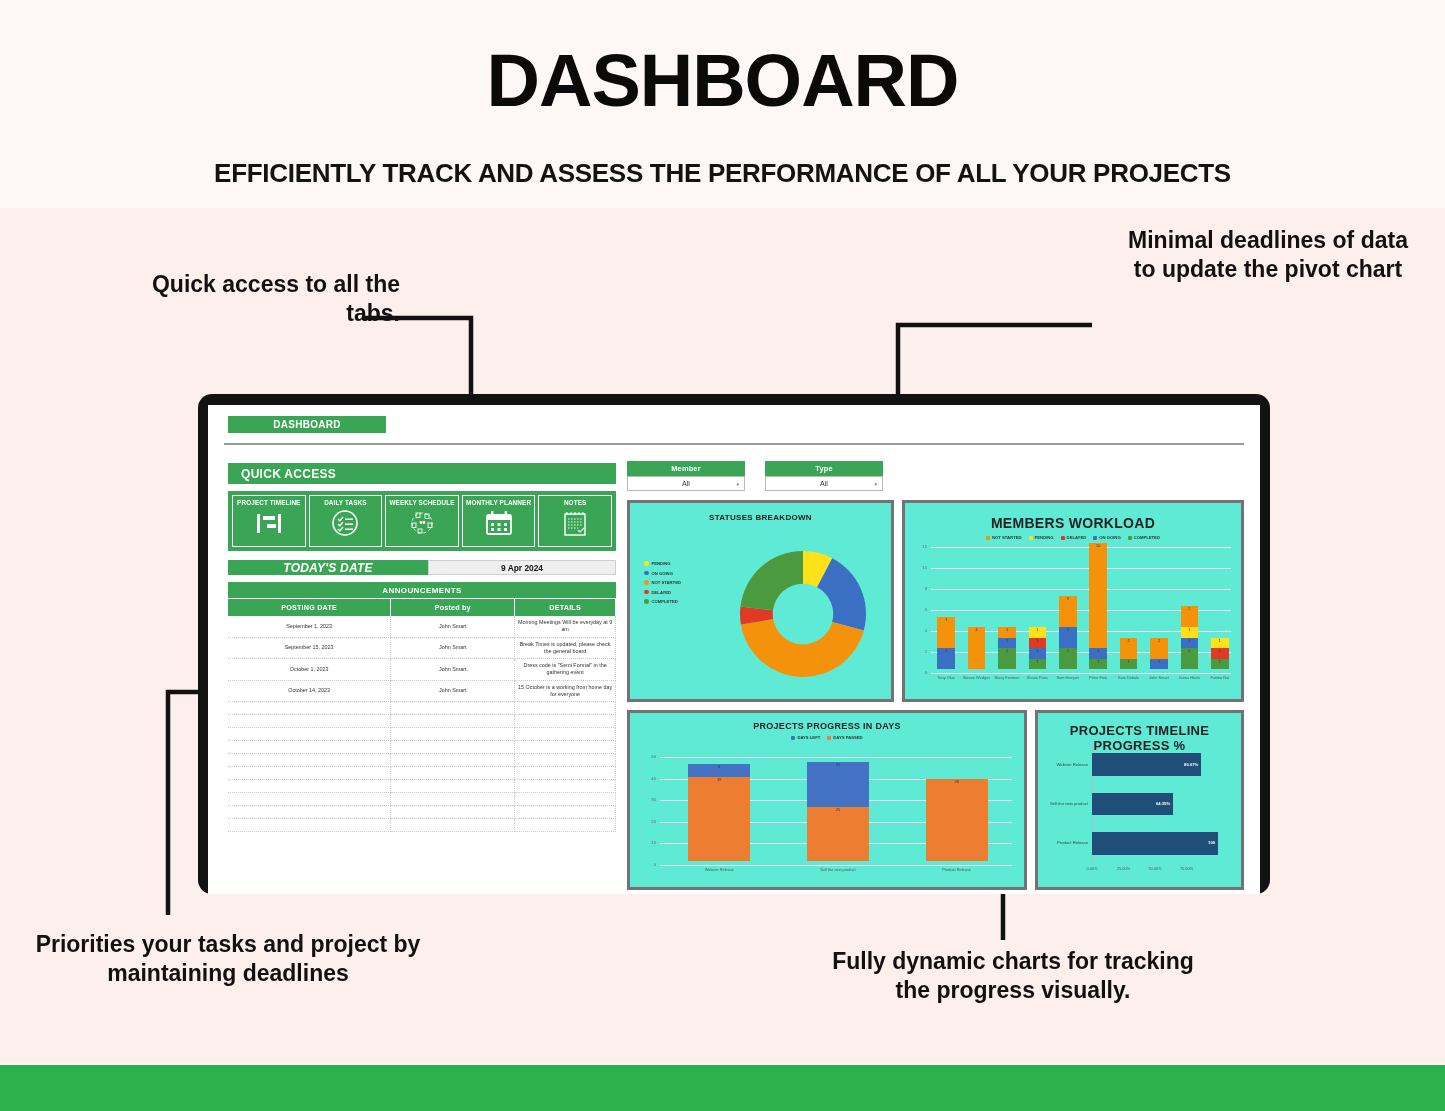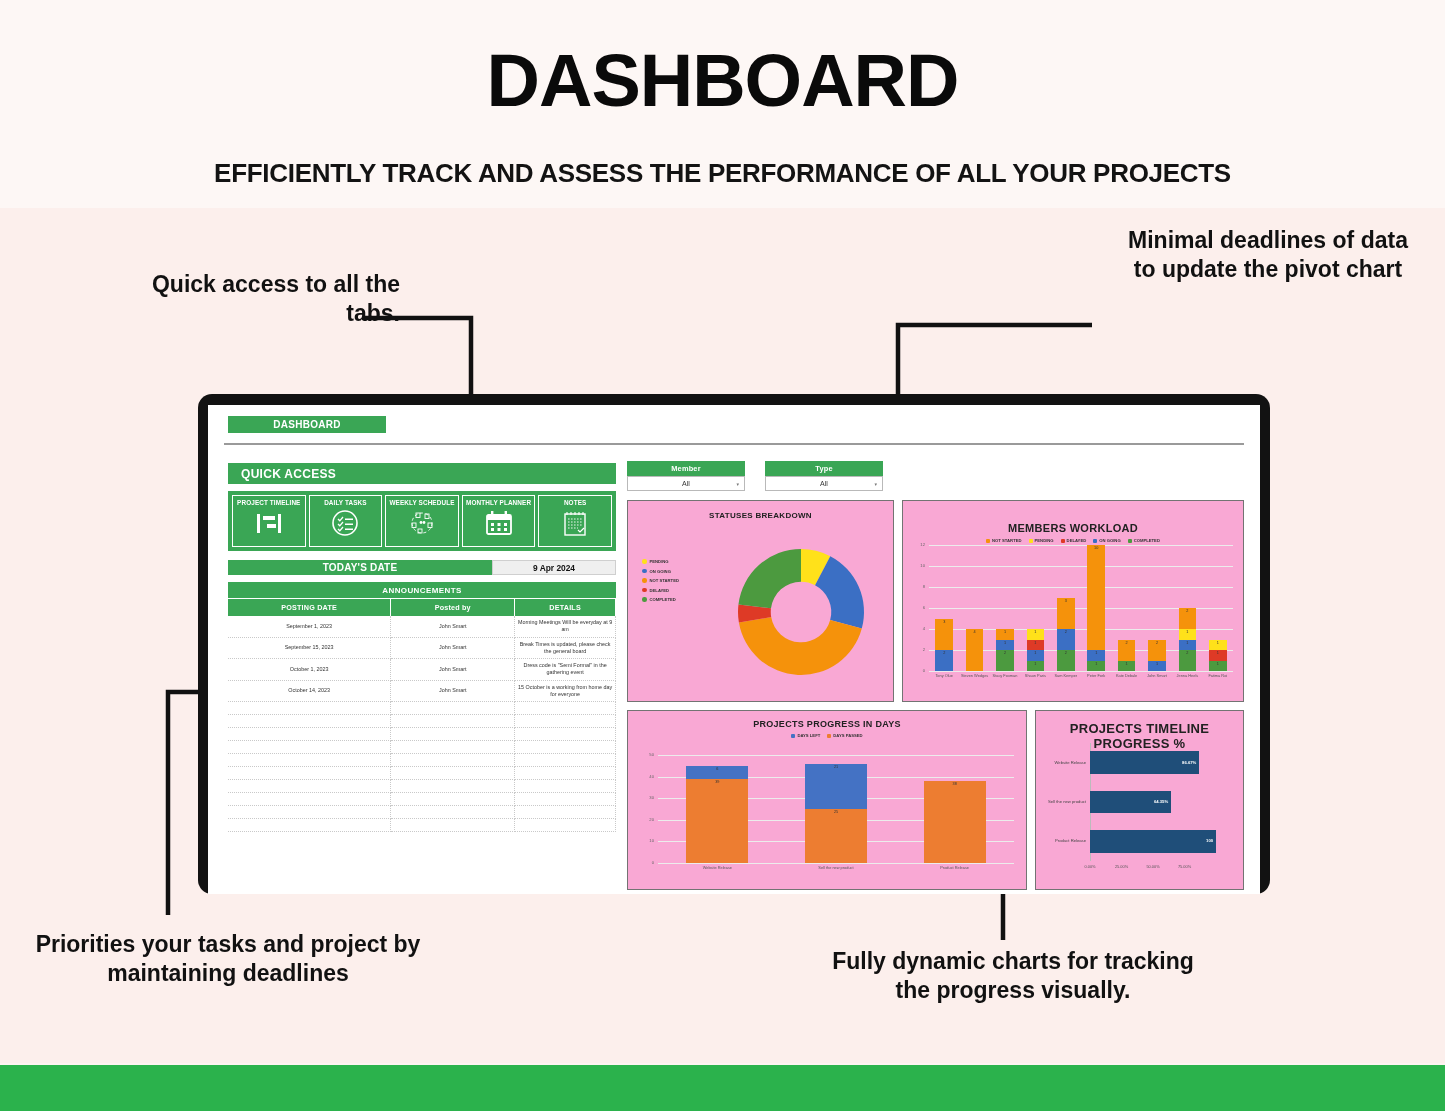--- a/index.html
+++ b/index.html
@@ -72,22 +72,22 @@
     background:#3aa655; padding:4px; display:flex; gap:3px;
   }
   .qa-tile {
     flex:1; border:1.2px solid #fff; display:flex; flex-direction:column;
     align-items:center; justify-content:flex-start; padding-top:3px; gap:1px;
   }
   .qa-tile .lbl { color:#fff; font-size:6.4px; font-weight:700; letter-spacing:.1px; white-space:nowrap; }
   .qa-tile svg { display:block; }
 
   .date-row { position:absolute; left:20px; top:155px; width:388px; height:15px; display:flex; }
-  .date-lbl { width:264px; background:#3aa655; color:#fff; font-size:10px; font-weight:700;
-              display:flex; align-items:center; justify-content:center; letter-spacing:.2px; }
+  .date-lbl { width:200px; background:#3aa655; color:#fff; font-size:12px; font-weight:700;
+              display:flex; align-items:center; justify-content:center; letter-spacing:.2px;font-style:italic; }
   .date-val { flex:1; background:#efefef; border:1px solid #cfcfcf; color:#111;
               font-size:8.4px; font-weight:700; display:flex; align-items:center; justify-content:center; }
 
   .ann-title { position:absolute; left:20px; top:177px; width:388px; height:16px;
                background:#3aa655; color:#fff; font-size:8px; font-weight:700;
                display:flex; align-items:center; justify-content:center; letter-spacing:.4px; }
   .ann-table { position:absolute; left:20px; top:194px; width:388px; }
   .ann-table table { width:100%; border-collapse:collapse; }
   .ann-table th { background:#3aa655; color:#fff; font-size:7.2px; font-weight:700;
                   padding:4px 2px; letter-spacing:.2px; border-right:1px solid #fff; }
@@ -101,21 +101,21 @@
   .filters { position:absolute; left:419px; top:56px; display:flex; gap:20px; }
   .filter { width:118px; }
   .filter .fh { background:#3aa655; color:#fff; font-size:7.4px; font-weight:700;
                 text-align:center; padding:3px 0; letter-spacing:.2px; }
   .filter .fv { background:#fff; border:1px solid #b9b9b9; font-size:7px; color:#333;
                 padding:3px 0; text-align:center; position:relative; }
   .filter .fv .caret { position:absolute; right:5px; top:50%; transform:translateY(-50%);
                        font-size:5px; color:#777; }
 
   
-  .panel { position:absolute; background:#f9a8d4; border:1px solid #737373; }
+  .panel { position:absolute; background:#5eead4; border:3px solid #737373; }
   .panel-title { text-align:center; font-weight:700; color:#222; letter-spacing:.3px; }
 
   #pnl-status { left:419px; top:95px; width:267px; height:202px; }
   #pnl-workload { left:694px; top:95px; width:342px; height:202px; }
   #pnl-progress { left:419px; top:305px; width:400px; height:180px; }
   #pnl-timeline { left:827px; top:305px; width:209px; height:180px; }
 
   .legend-row { display:flex; justify-content:center; gap:7px; flex-wrap:wrap; }
   .lg { display:flex; align-items:center; gap:2px; font-size:4.2px; color:#333; font-weight:600; }
   .lg .sw { width:4px; height:4px; border-radius:1px; }
@@ -390,21 +390,21 @@
                L 29.986989098183233 47.56998052605268
                A 20.16 20.16 0 0 0 30.127762208417916 53.39407795355629 Z" fill="#de3a26"></path>
           <path d="M 8.306227287881732 44.93745942927642
                A 42 42 0 0 1 49.99999999999999 8
                L 49.99999999999999 29.84
                A 20.16 20.16 0 0 0 29.986989098183233 47.56998052605268 Z" fill="#4c9a3f"></path>
         </svg>
     </div>
 
     <div class="panel" id="pnl-workload">
-      <div class="panel-title" style="font-size:11px;margin-top:21px;">MEMBERS WORKLOAD</div>
+      <div class="panel-title" style="font-size:14px;margin-top:12px;">MEMBERS WORKLOAD</div>
       <div class="legend-row" style="margin-top:4px;" id="wl-legend">
           <div class="lg">
             <span class="sw" style="background:#f5920b"></span>
             <span>NOT STARTED</span>
           </div>
           <div class="lg">
             <span class="sw" style="background:#ffe11a"></span>
             <span>PENDING</span>
           </div>
           <div class="lg">

